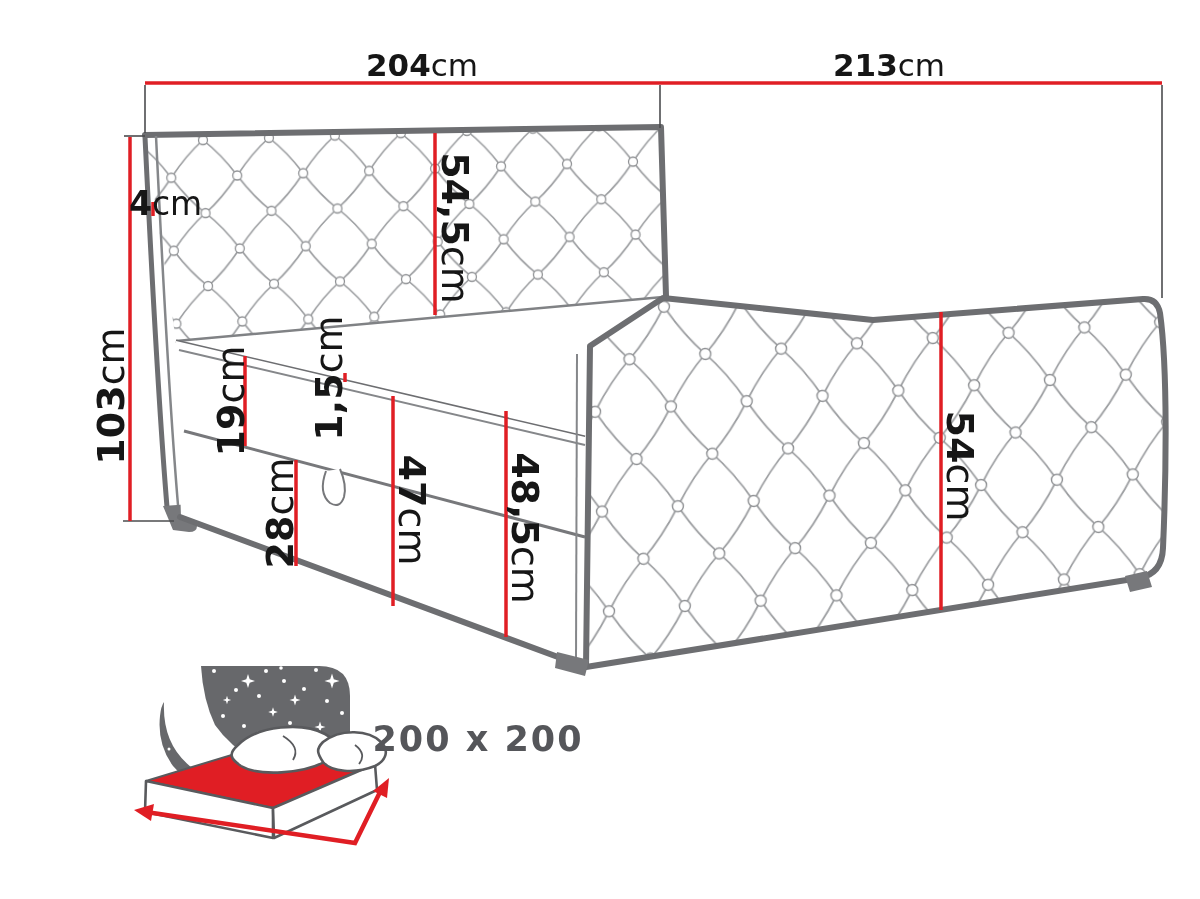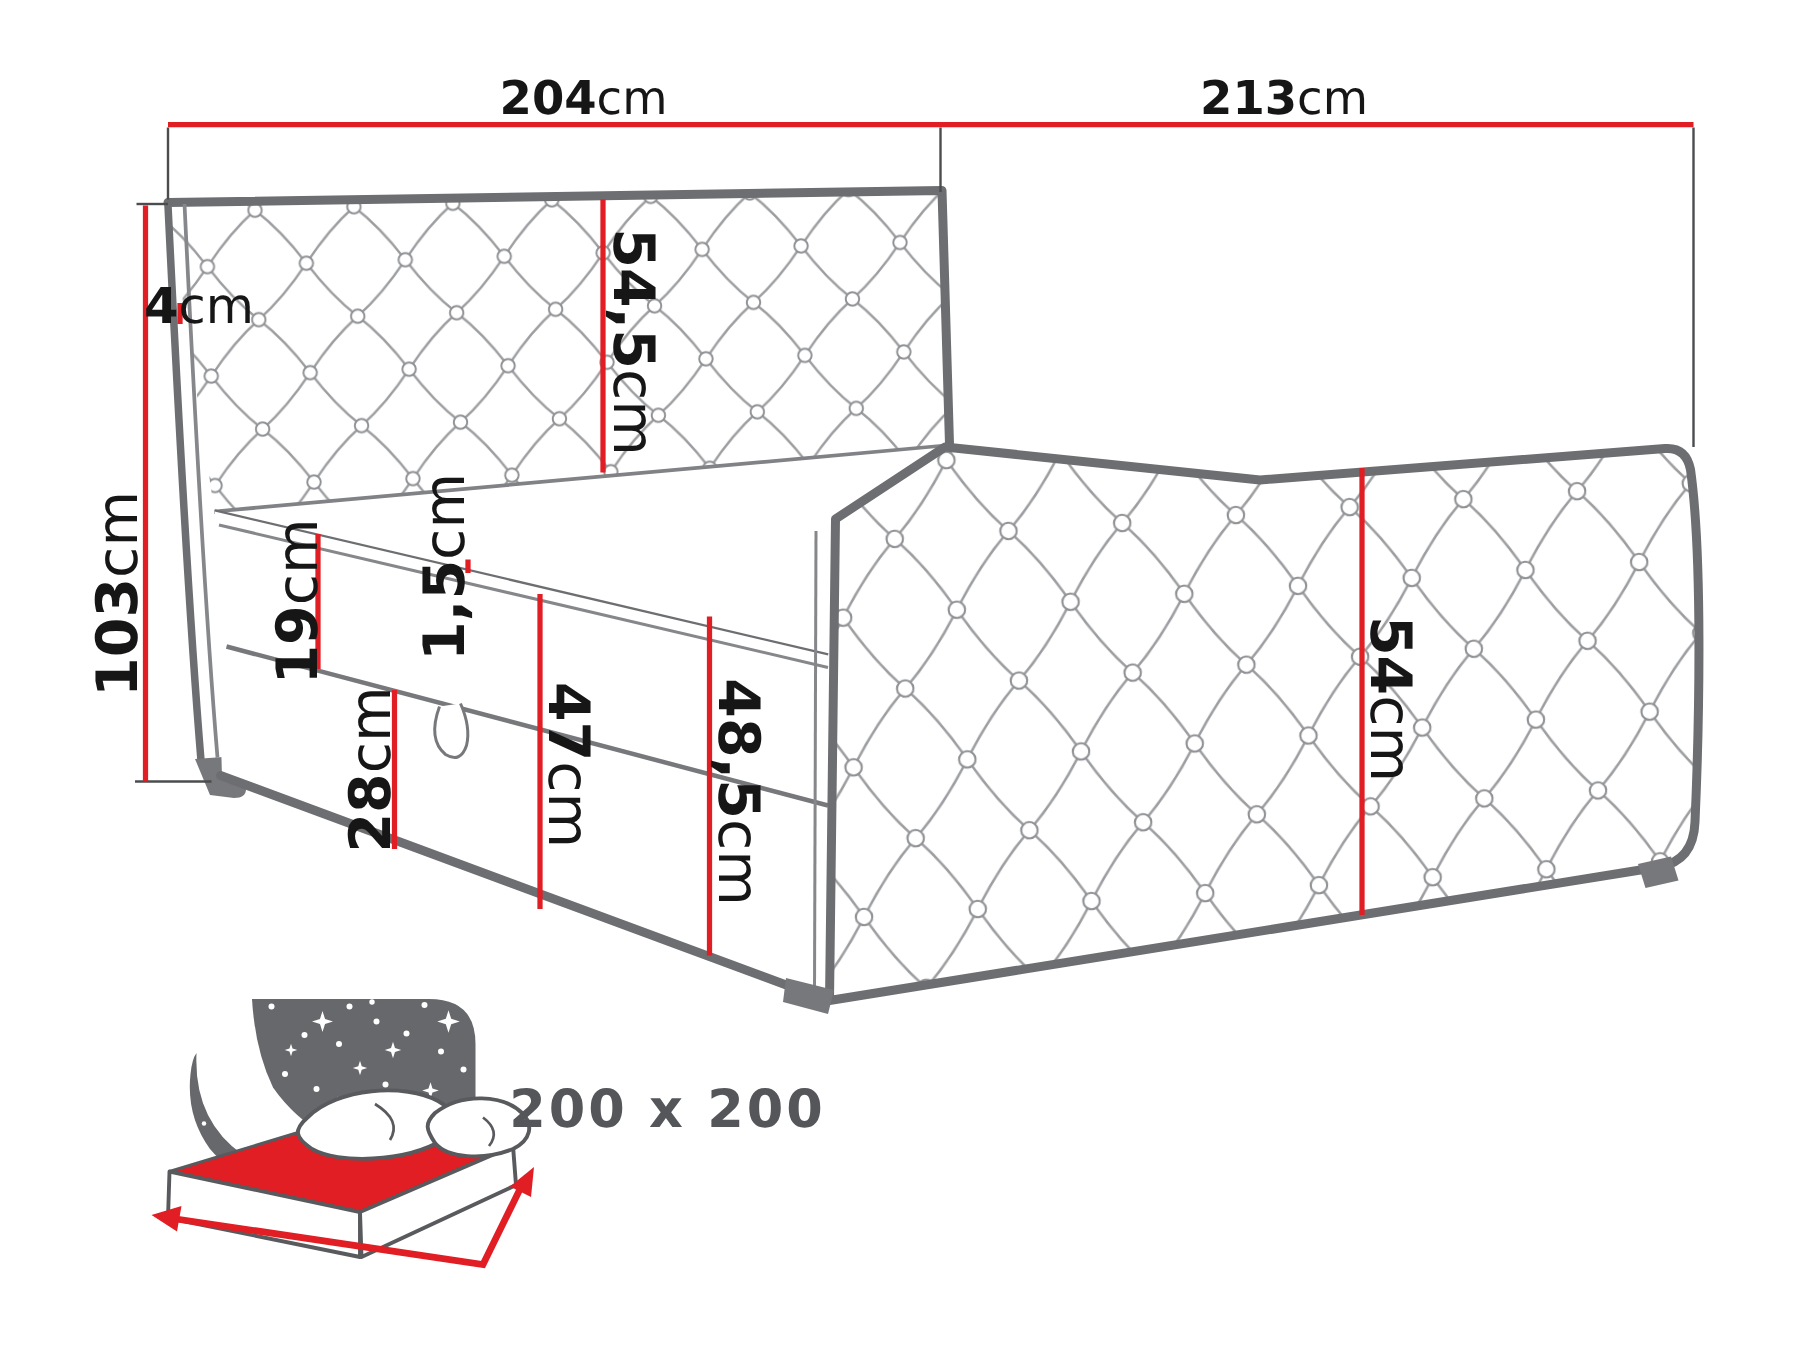--- a/index.html
+++ b/index.html
@@ -1,16 +1,16 @@
 <!DOCTYPE html>
 <html><head>
 <meta charset="utf-8">
 <style>
   html,body{margin:0;padding:0;background:#ffffff;}
-  .stage{width:1143px;height:899px;position:relative;background:#fff;overflow:hidden;}
+  .stage{width:1143px;height:899px;position:relative;background:#fff;overflow:hidden;margin-left:33px;}
   svg{display:block;}
   text{font-family:"DejaVu Sans","Liberation Sans",sans-serif;fill:#161616;}
   .dim{text-anchor:middle;}
   .h-dim{font-size:31px;}
   .v-dim{font-size:38px;}
   .t4{font-size:33px;text-anchor:start;}
   .num{font-weight:700;}
   .unit{font-weight:400;}
   .size-text{font-size:35px;font-weight:700;fill:#55565a;text-anchor:middle;letter-spacing:2px;}
 </style>

